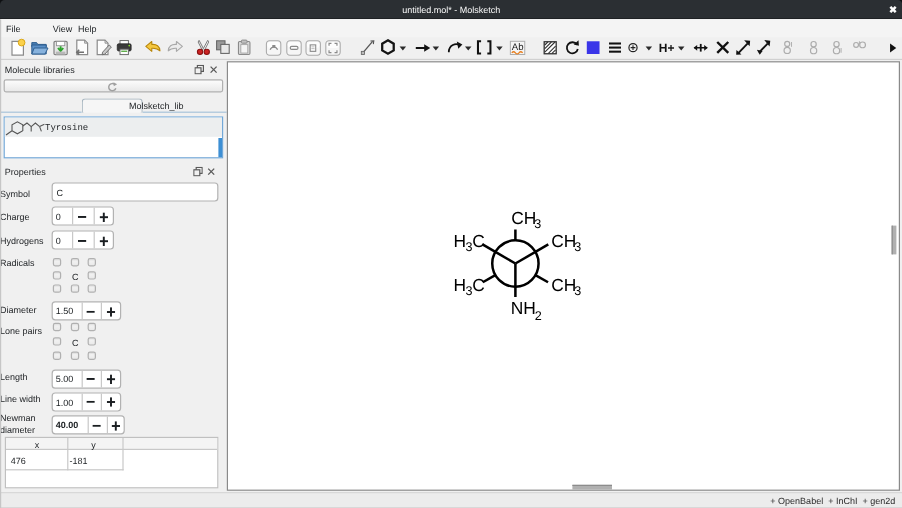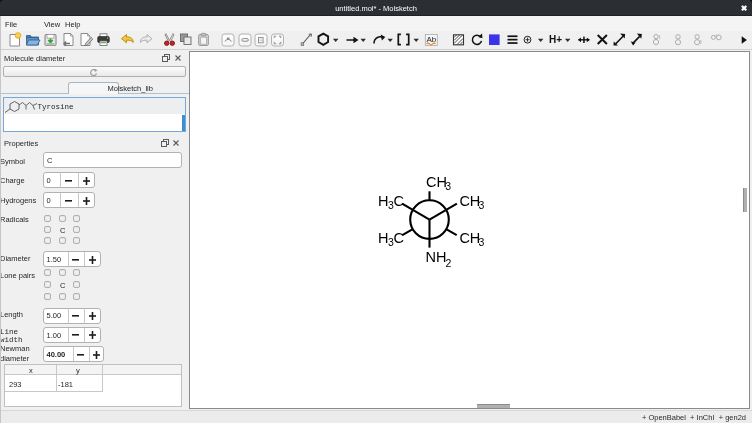--- a/index.html
+++ b/index.html
@@ -224,21 +224,21 @@
         <circle cx="8.8" cy="6.4" r="2.4"></circle>
         <path d="M6.2 3.4 v2.4" stroke-width="0.8"></path>
       </g>
     </g>
     <g transform="translate(739.5,0)">
       <path d="M2.2 5.2 L2.2 12.8 L7.4 9 z" fill="#111"></path>
     </g>
   </svg>
 <div id="dock" class="abs"></div>
 
-<div class="abs dockhead" style="left:4px;top:54px;">Molecule diameter</div>
+<div class="abs dockhead" style="left:4px;top:54px;">Molecule libraries</div>
 <svg class="abs" style="left:162px;top:54px;" width="8" height="8">
     <rect x="2.5" y="0.5" width="5" height="5" fill="none" stroke="#5a5a5a" stroke-width="1"></rect>
     <rect x="0.5" y="2.5" width="5" height="5" fill="#f0f0f0" stroke="#5a5a5a" stroke-width="1"></rect>
   </svg>
 <svg class="abs" style="left:174px;top:54px;" width="8" height="8">
     <path d="M1.5 1.5 L6.5 6.5 M6.5 1.5 L1.5 6.5" stroke="#5a5a5a" stroke-width="1.1"></path>
   </svg>
 <div class="abs" style="left:3px;top:66px;width:183px;height:11px;background:linear-gradient(#fcfcfc,#e9e9e9);border:1px solid #b0b0b0;border-radius:2px;"></div>
 <svg class="abs" style="left:89px;top:67.5px;" width="9" height="9">
     <g fill="none" stroke="#a0a0a0" stroke-width="1.2">
@@ -336,21 +336,21 @@
 <div class="abs" style="left:67.5px;top:308.5px;width:1px;height:14px;background:#c8c8c8;"></div>
 <div class="abs" style="left:84px;top:308.5px;width:1px;height:14px;background:#c8c8c8;"></div>
 <div class="abs" style="left:46.5px;top:311px;font-size:7.5px;color:#1a1e21;">5.00</div>
 <svg class="abs" style="left:72.25px;top:315.0px;" width="7" height="2">
     <rect width="7" height="1.6" fill="#1a1e21"></rect>
   </svg>
 <svg class="abs" style="left:88.75px;top:312.0px;" width="7" height="8">
     <rect y="3.2" width="7" height="1.6" fill="#1a1e21"></rect>
     <rect x="2.7" width="1.6" height="8" fill="#1a1e21"></rect>
   </svg>
-<div class="abs spinlbl" style="left:0px;top:328px;width:40px;font-family:Liberation Mono, monospace;">Line width</div>
+<div class="abs spinlbl" style="left:0px;top:328px;width:40px;">Line width</div>
 <div class="abs" style="left:42.5px;top:326.5px;width:58.0px;height:16px;background:#fff;border:1px solid #b2b2b2;border-radius:3px;"></div>
 <div class="abs" style="left:67.5px;top:327.5px;width:1px;height:14px;background:#c8c8c8;"></div>
 <div class="abs" style="left:84px;top:327.5px;width:1px;height:14px;background:#c8c8c8;"></div>
 <div class="abs" style="left:46.5px;top:330.5px;font-size:7.5px;color:#1a1e21;">1.00</div>
 <svg class="abs" style="left:72.25px;top:334.0px;" width="7" height="2">
     <rect width="7" height="1.6" fill="#1a1e21"></rect>
   </svg>
 <svg class="abs" style="left:88.75px;top:331.0px;" width="7" height="8">
     <rect y="3.2" width="7" height="1.6" fill="#1a1e21"></rect>
     <rect x="2.7" width="1.6" height="8" fill="#1a1e21"></rect>
@@ -367,21 +367,21 @@
     <rect y="3.2" width="7" height="1.6" fill="#1a1e21"></rect>
     <rect x="2.7" width="1.6" height="8" fill="#1a1e21"></rect>
   </svg>
 <div class="abs" style="left:4px;top:364px;width:178px;height:43px;background:#fff;border:1px solid #c0c0c0;"></div>
 <div class="abs" style="left:5px;top:365px;width:176px;height:10px;background:#f4f4f4;border-bottom:1px solid #c8c8c8;"></div>
 <div class="abs" style="left:56px;top:365px;width:1px;height:27px;background:#c8c8c8;"></div>
 <div class="abs" style="left:102px;top:365px;width:1px;height:27px;background:#c8c8c8;"></div>
 <div class="abs" style="left:5px;top:391px;width:98px;height:1px;background:#c8c8c8;"></div>
 <div class="abs" style="left:29px;top:366px;font-size:7.5px;color:#232629;">x</div>
 <div class="abs" style="left:76px;top:366px;font-size:7.5px;color:#232629;">y</div>
-<div class="abs" style="left:9px;top:380px;font-size:7.5px;color:#232629;">293</div>
+<div class="abs" style="left:9px;top:380px;font-size:7.5px;color:#232629;">476</div>
 <div class="abs" style="left:58px;top:380px;font-size:7.5px;color:#232629;">-181</div>
 
 <div id="canvas" class="abs"></div>
 <svg id="molecule" class="abs" style="left:189px;top:51px;" width="561" height="358" xmlns="http://www.w3.org/2000/svg">
   <g stroke="#000" stroke-width="2.1" fill="none" transform="translate(-189,-51)">
     <circle cx="429.5" cy="219.6" r="19.3"></circle>
     <line x1="429.5" y1="219.6" x2="402.1" y2="203.7"></line>
     <line x1="429.5" y1="219.6" x2="456.9" y2="203.7"></line>
     <line x1="429.5" y1="219.6" x2="429.5" y2="247.6"></line>
     <line x1="429.5" y1="200.3" x2="429.5" y2="191.3"></line>

